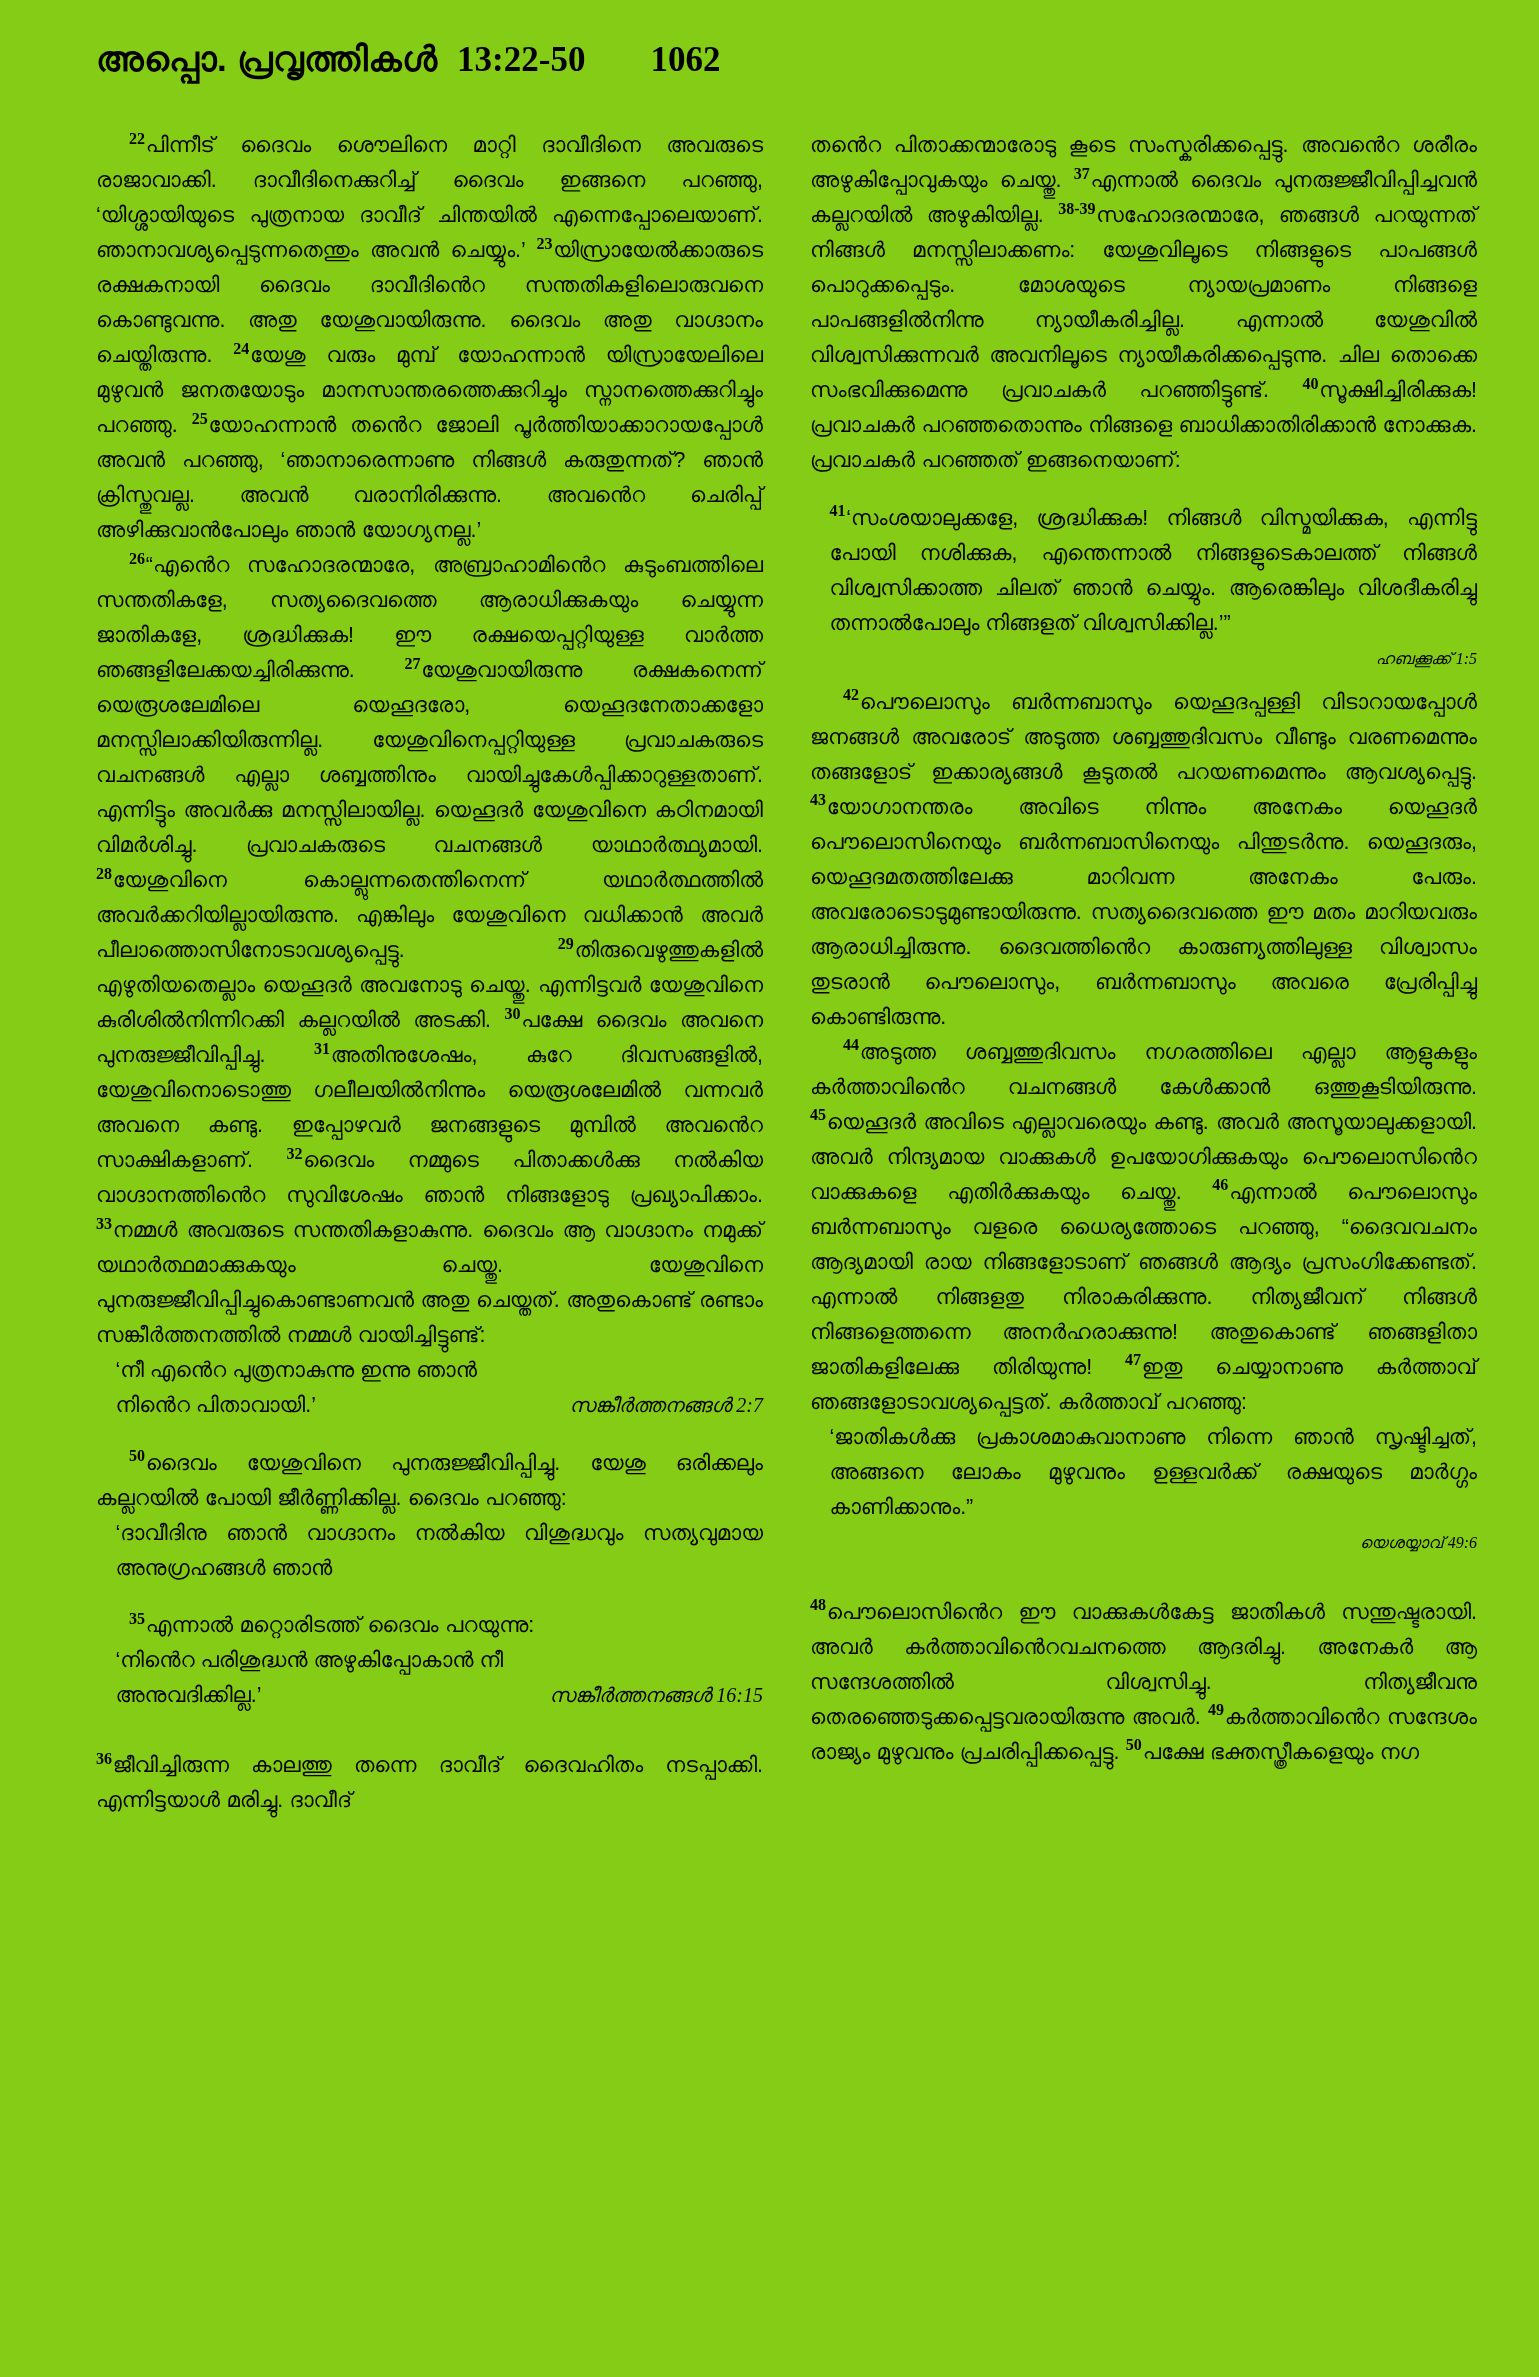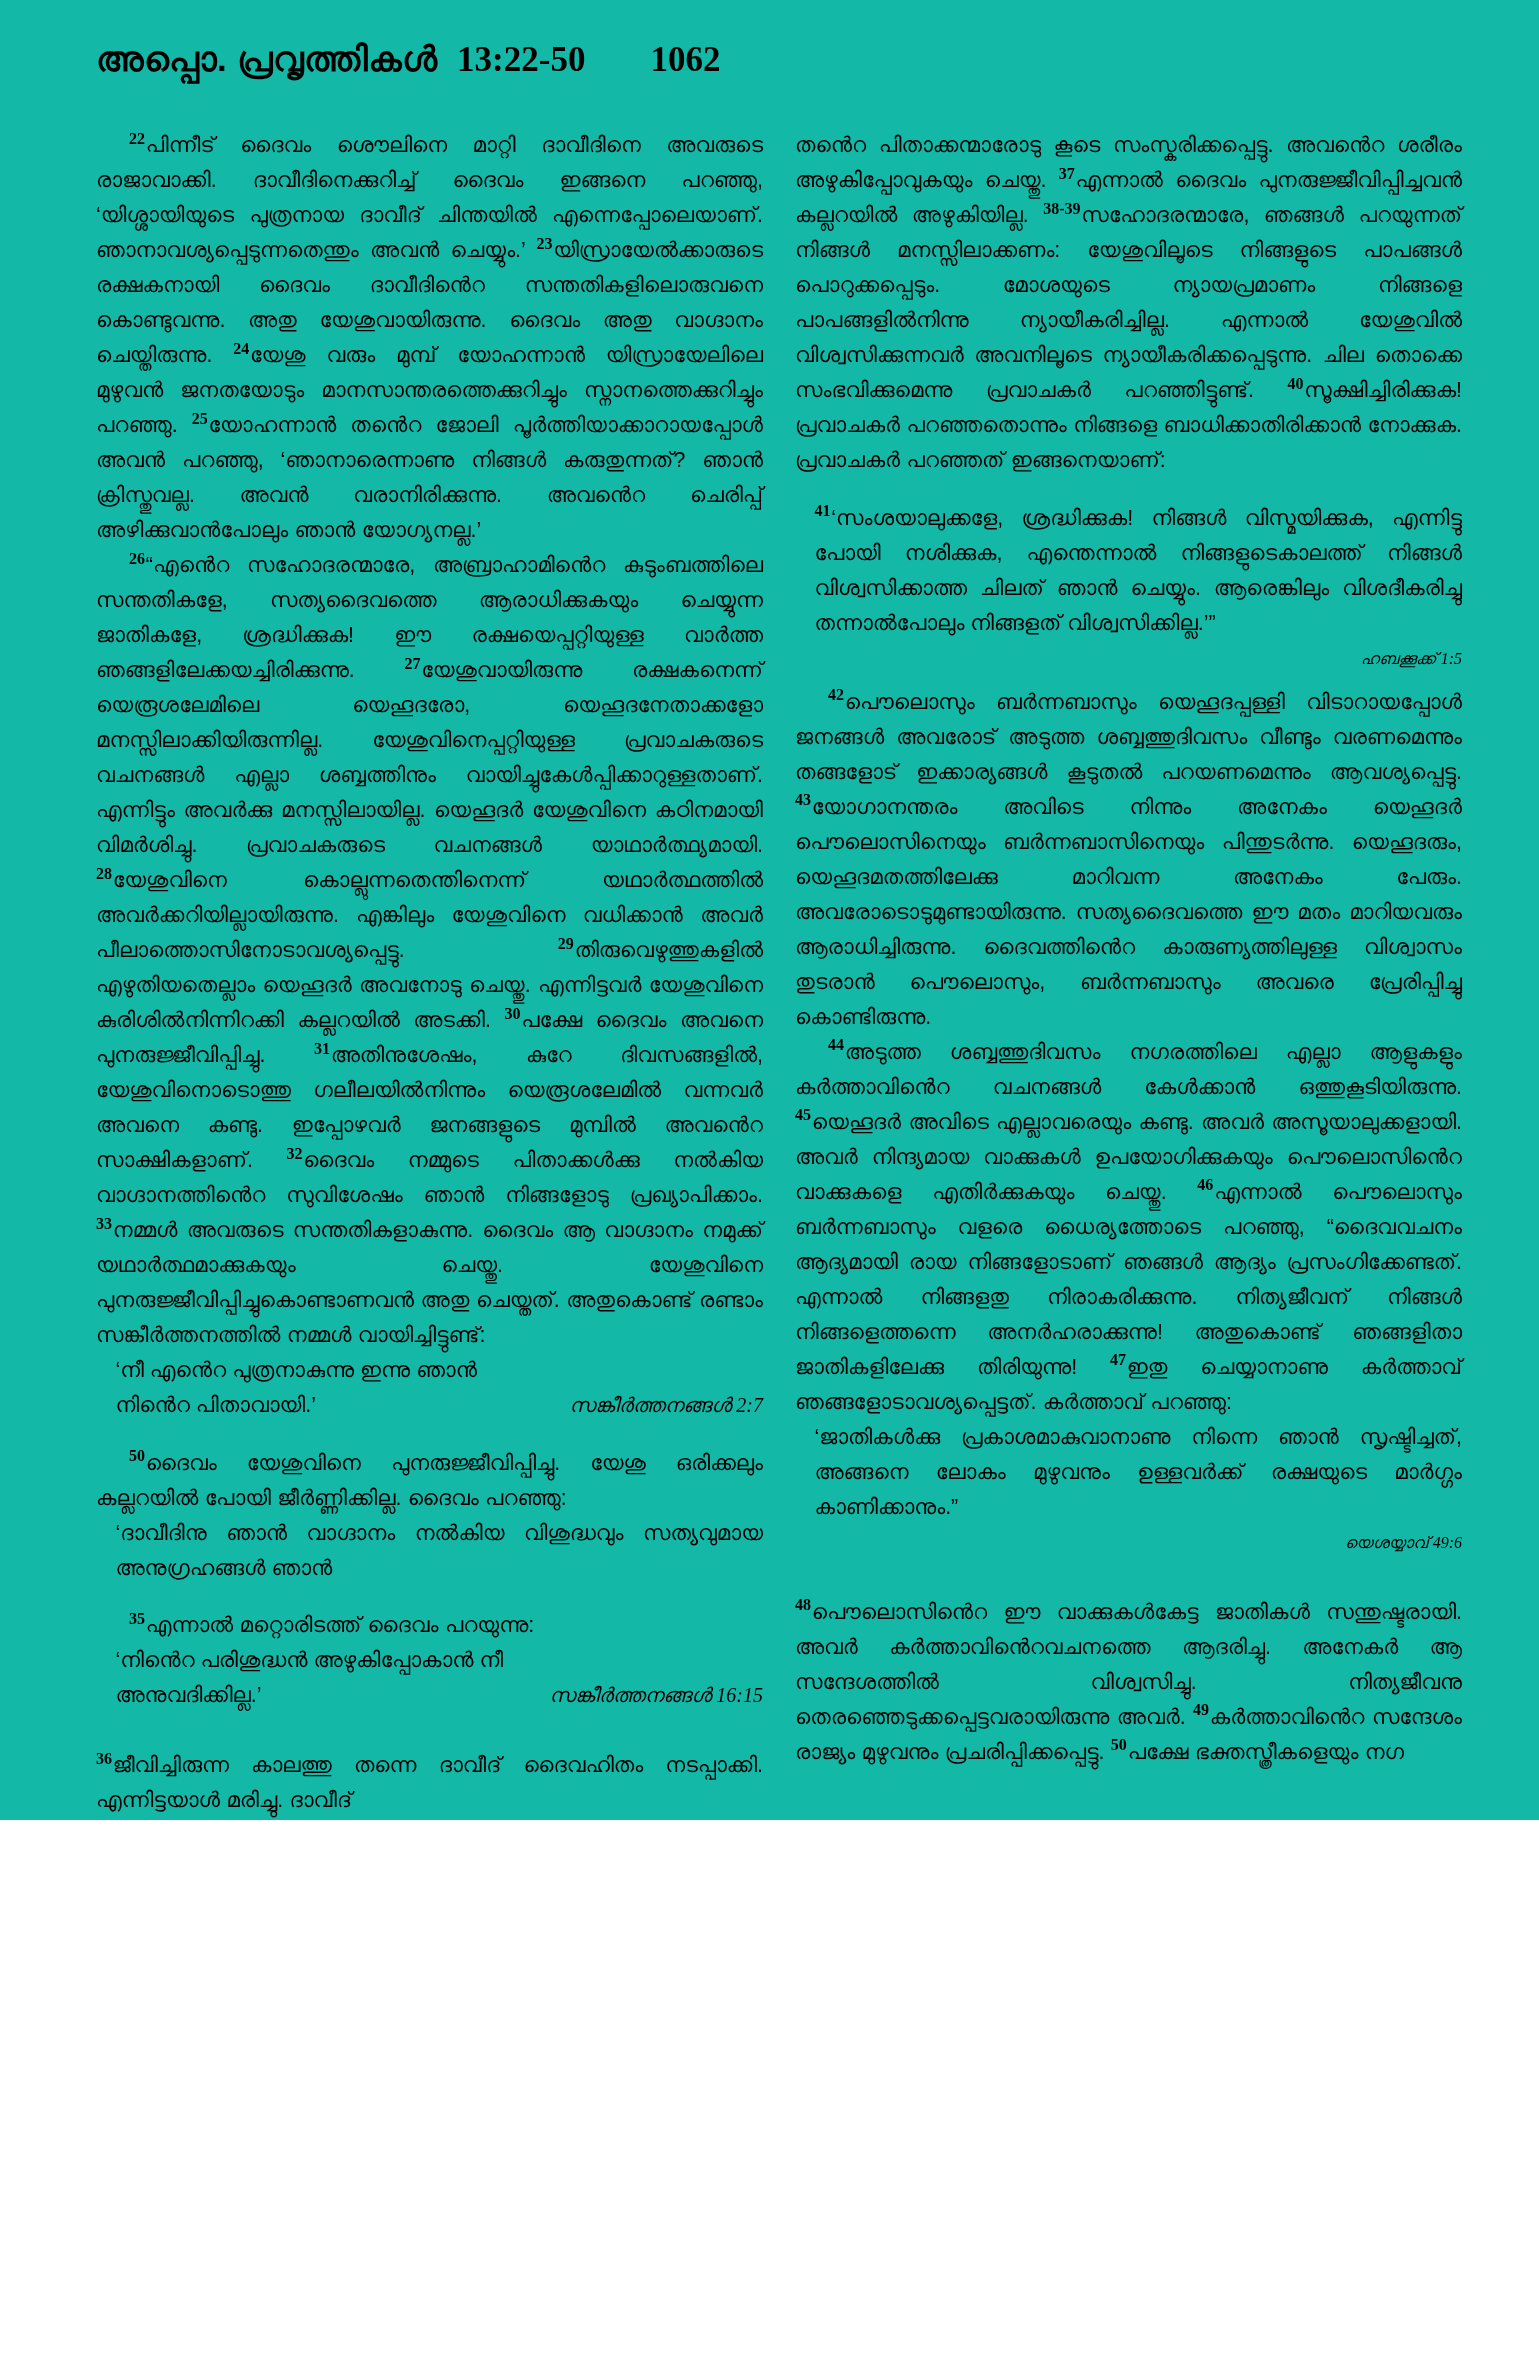--- a/index.html
+++ b/index.html
@@ -12,24 +12,24 @@
     width: 1539px;
     height: 2377px;
     font-family: "Liberation Serif", "DejaVu Serif", serif;
     color: #000000;
     overflow: hidden;
   }
 
   .page {
     position: relative;
     width: 1539px;
-    height: 1820px;
+    height: 2377px;
     box-sizing: border-box;
     padding: 0;
-    background: #14b8a6;
+    background: #84cc16;
   }
 
   
   .running-head {
     position: absolute;
     top: 39px;
     left: 96px;
     right: 96px;
     height: 54px;
     display: flex;
@@ -56,21 +56,21 @@
   }
 
   
   .columns {
     position: absolute;
     top: 128px;
     left: 96px;
     width: 1377px;
     height: 2225px;
     display: flex;
-    gap: 32px;
+    gap: 47px;
   }
   .col {
     width: 667px;
     flex: 0 0 667px;
   }
 
   .para {
     margin: 0 0 0 0;
     text-align: justify;
     text-justify: inter-word;

